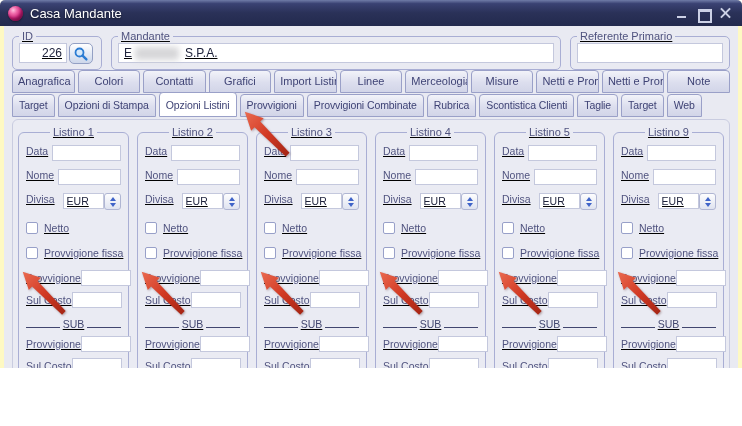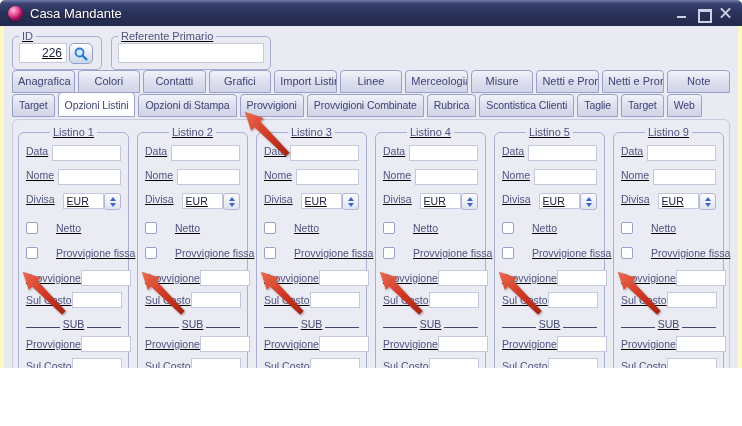--- a/index.html
+++ b/index.html
@@ -78,21 +78,21 @@
   .panel input{height:16px;border:1px solid #c4c8dd;background:#fff;font-size:10.5px;
                color:#20243d;padding:0 3px;min-width:0;font-family:"Liberation Sans",sans-serif;}
   .prow{display:flex;align-items:flex-start;margin-top:7px;height:17px;}
   .prow input.grow{flex:1;margin-left:4px;}
   .divisa{width:42px;margin-left:8px;padding-left:5px;}
   .spinner{margin-left:auto;width:17px;height:17px;border:1px solid #b0b6d3;border-radius:3px;
            background:linear-gradient(180deg,#fdfdfe,#dfe3f0);display:flex;flex-direction:column;
            align-items:center;justify-content:center;gap:2px;cursor:pointer;}
   .tri-up{width:0;height:0;border-left:3px solid transparent;border-right:3px solid transparent;border-bottom:4px solid #3f63c8;}
   .tri-down{width:0;height:0;border-left:3px solid transparent;border-right:3px solid transparent;border-top:4px solid #3f63c8;}
-  .crow{display:flex;align-items:center;margin-top:11px;height:14px;gap:12px;}
+  .crow{display:flex;align-items:center;margin-top:11px;height:14px;}
   .checkbox{width:12px;height:12px;border:1px solid #98a0c9;border-radius:2px;background:#fff;
             margin-right:6px;flex:0 0 auto;cursor:pointer;}
   .vrow{display:flex;align-items:center;margin-top:6px;height:16px;}
   .vrow.v1{margin-top:10px;}
   .vrow label{flex:1;}
   .vrow input.small{width:50px;flex:0 0 auto;}
   .subrow{display:flex;align-items:flex-end;margin-top:8px;height:14px;color:#41466f;font-size:10.5px;}
   .subline{flex:1;border-bottom:1px solid #41466f;margin-bottom:2px;}
   .subtext{margin:0 3px;}
 
@@ -136,20 +136,28 @@
           <input class="id-input" value="226" style="">
           <button class="search-btn">
             <svg width="16" height="16" viewBox="0 0 16 16">
               <circle cx="6.5" cy="6.5" r="4" fill="#d6e9fb" stroke="#2b7cd3" stroke-width="1.8"></circle>
               <line x1="9.6" y1="9.6" x2="13.4" y2="13.4" stroke="#2b7cd3" stroke-width="2.4" stroke-linecap="round"></line>
             </svg>
           </button>
         </div>
       </fieldset>
 
+      <fieldset class="grp-mandante">
+        <legend>Mandante</legend>
+        <div class="field">
+          <span>E</span>
+          <span class="redacted"></span>
+          <span>S.P.A.</span>
+        </div>
+      </fieldset>
 
       <fieldset class="grp-referente">
         <legend>Referente Primario</legend>
         <div class="field">
           <span></span>
         </div>
       </fieldset>
     </div>
 
     <div class="tab-row tab-row-1">
@@ -160,22 +168,22 @@
         <div class="tab">Import Listini</div>
         <div class="tab">Linee</div>
         <div class="tab">Merceologia</div>
         <div class="tab">Misure</div>
         <div class="tab">Netti e Promo Clienti</div>
         <div class="tab">Netti e Promo Indiretti</div>
         <div class="tab">Note</div>
       </div>
     <div class="tab-row tab-row-2">
         <div class="tab">Target</div>
+        <div class="tab">Opzioni di Stampa</div>
         <div class="tab active">Opzioni Listini</div>
-        <div class="tab">Opzioni di Stampa</div>
         <div class="tab">Provvigioni</div>
         <div class="tab">Provvigioni Combinate</div>
         <div class="tab">Rubrica</div>
         <div class="tab">Scontistica Clienti</div>
         <div class="tab">Taglie</div>
         <div class="tab">Target</div>
         <div class="tab">Web</div>
       </div>
 
     <div class="content">

